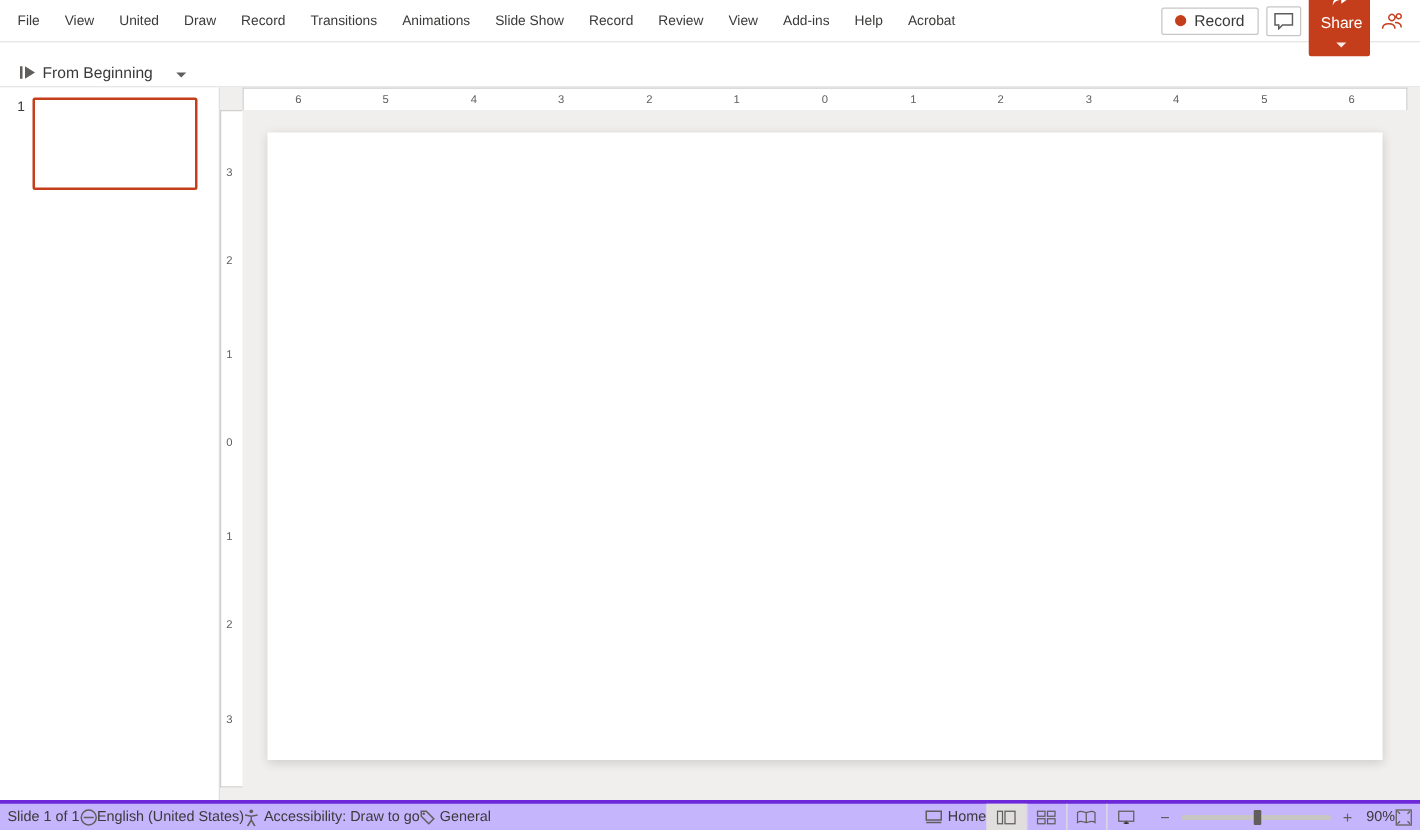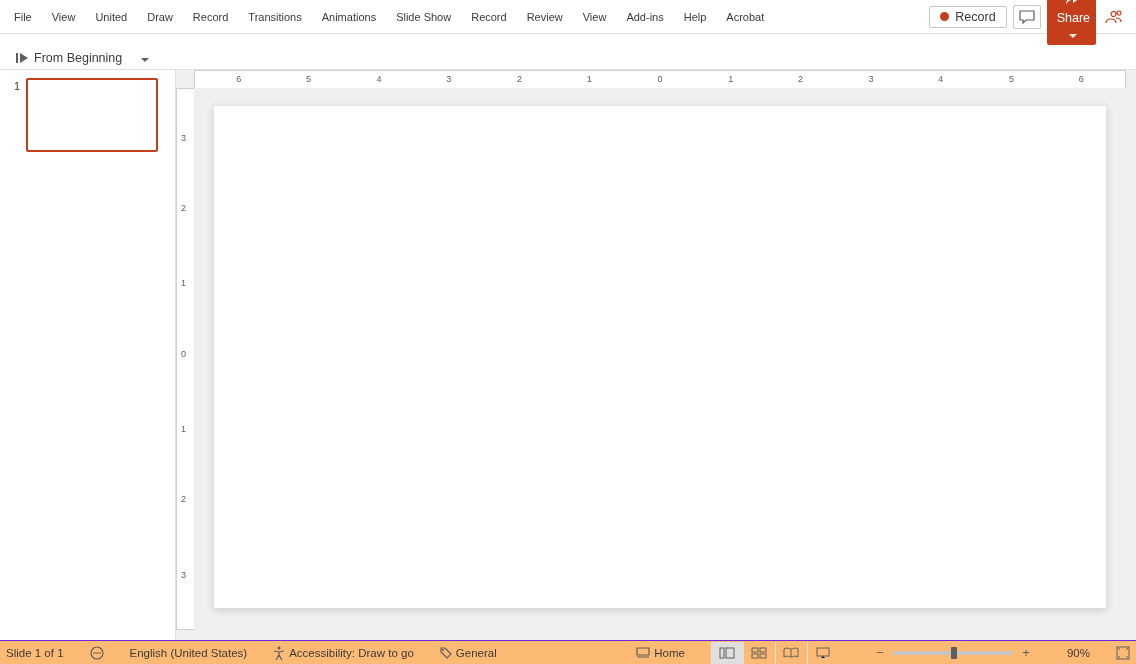--- a/index.html
+++ b/index.html
@@ -93,23 +93,23 @@
 .v-ruler .mark { position: absolute; left: 4px; transform: translateY(-50%); }
 
 .slide-wrap { flex: 1; display: flex; align-items: flex-start; justify-content: center; padding: 18px 10px 10px 0; }
 .slide {
   width: 892px; height: 502px; background: #fff;
   box-shadow: 0 2px 8px rgba(0,0,0,.15);
 }
 
 
 .statusbar {
-  height: 24px; background: #fdba74; border-top: 1px solid #6d28d9;
+  height: 24px; background: #c4b5fd; border-top: 3px solid #6d28d9;
   display: flex; align-items: center; font-size: 11.5px; color: #3b3a39;
-  padding: 0 6px; gap: 26px;
+  padding: 0 6px; gap: 0;
 }
 .statusbar .sb-item { display: inline-flex; align-items: center; gap: 4px; cursor: pointer; }
 .statusbar .sb-spacer { flex: 1; }
 
 .view-group { display: flex; align-items: center; }
 .view-btn {
   width: 32px; height: 22px; display: inline-flex; align-items: center; justify-content: center;
   border-left: 1px solid #e1dfdd; cursor: pointer;
 }
 .view-btn:first-child { border-left: none; }

